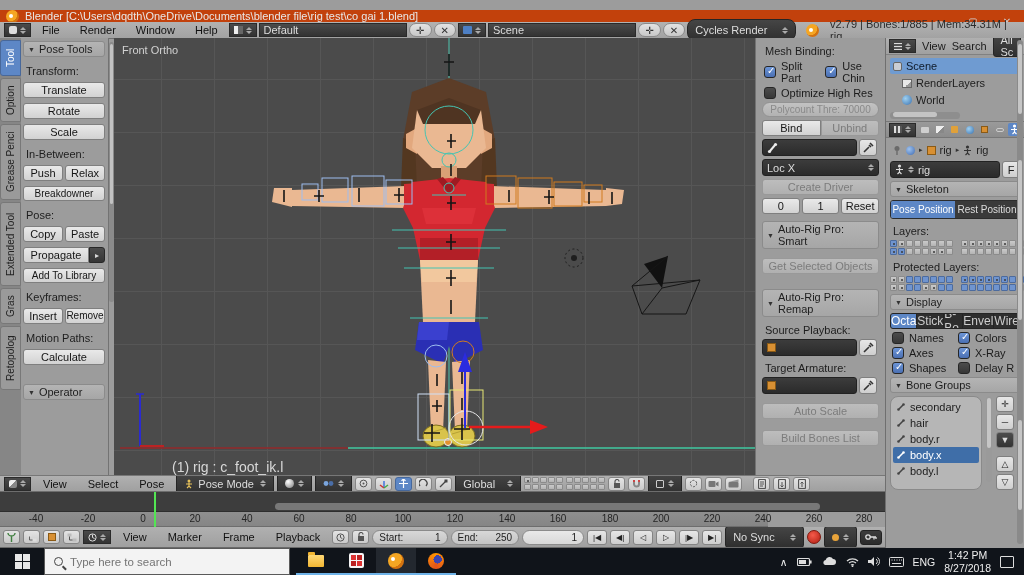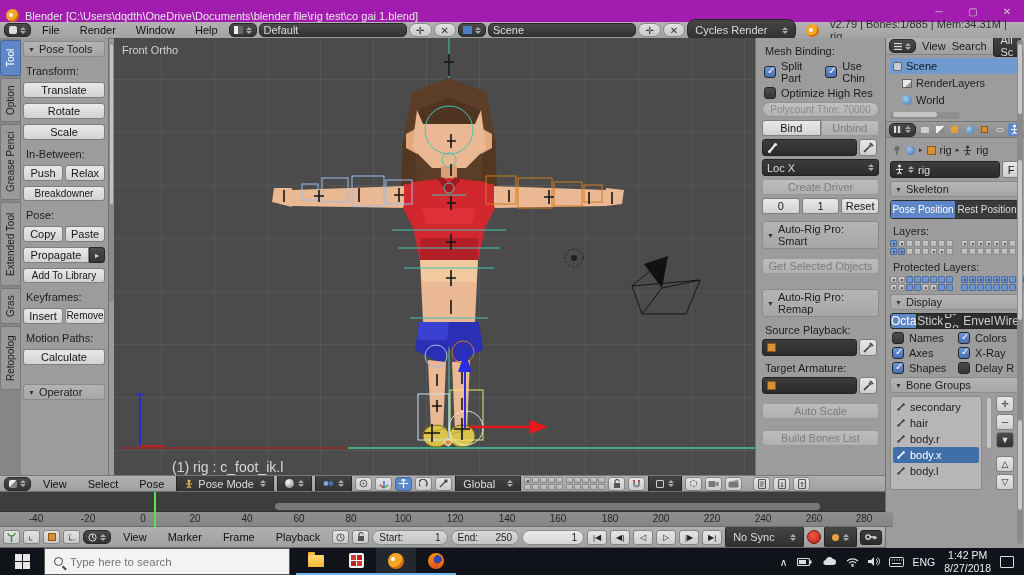--- a/index.html
+++ b/index.html
@@ -1,28 +1,28 @@
 <!DOCTYPE html>
 <html><head>
 <meta charset="utf-8">
 <style>
   *{box-sizing:border-box;margin:0;padding:0}
   html,body{width:1024px;height:575px;overflow:hidden}
   body{font-family:"Liberation Sans",sans-serif;font-size:11px;color:#1b1b1b;background:#9c9c9c;position:relative}
   .abs{position:absolute}
   
-  .titlebar{left:0;top:0;width:1024px;height:22px;background:#a21caf;color:#e8e8e8;display:flex;align-items:flex-end;padding-left:6px;font-size:11px}
+  .titlebar{left:0;top:10px;width:1024px;height:22px;background:#c2410c;color:#e8e8e8;display:flex;align-items:flex-start;padding-left:6px;font-size:11px}
   .blogo{width:13px;height:13px;border-radius:50%;background:radial-gradient(circle at 35% 35%,#f5a623 55%,#d47310 56%);position:relative;margin-right:6px}
   .blogo::after{content:"";position:absolute;left:3px;top:4px;width:4px;height:4px;border-radius:50%;background:#fff}
   .winbtns{margin-left:auto;display:flex;height:22px}
   .winbtn{width:34px;height:22px;display:flex;align-items:center;justify-content:center;color:#cfcfcf;font-size:10px}
   
   .infobar{left:0;top:22px;width:1024px;height:17px;background:linear-gradient(#b2b2b2,#a2a2a2);border-bottom:1px solid #6f6f6f;display:flex;align-items:center;gap:2px;padding:0 4px;font-size:11px}
   .menu{padding:0 9px;color:#111}
-  .ebox{background:linear-gradient(#4a4a4a,#333);border:1px solid #2a2a2a;border-radius:5px;height:14px;display:flex;align-items:center;gap:3px;padding:0 4px;color:#ddd}
+  .ebox{background:linear-gradient(#4a4a4a,#333);border:1px solid #2a2a2a;border-radius:0;height:14px;display:flex;align-items:center;gap:3px;padding:0 4px;color:#ddd}
   .dd{background:linear-gradient(#454545,#2f2f2f);border:1px solid #252525;border-radius:8px;height:22px;display:flex;align-items:center;gap:4px;padding:0 7px;color:#ddd}
   .ud{display:inline-flex;flex-direction:column;gap:1px;margin-left:auto}
   .ud i{width:0;height:0;border-left:3px solid transparent;border-right:3px solid transparent}
   .ud .u{border-bottom:3px solid #aaa}.ud .d{border-top:3px solid #aaa}
   .pill{background:linear-gradient(#e2e2e2,#c8c8c8);border:1px solid #8a8a8a;border-radius:8px;height:14px;padding:0 6px;display:flex;align-items:center;color:#333;font-size:10px}
   .stats{color:#2b2b2b;margin-left:8px;display:flex;align-items:center;gap:5px}
   
   .tabcol{left:0;top:38px;width:21px;height:437px;background:#868686;display:flex;flex-direction:column;gap:2px;padding-top:2px}
   .vtab{writing-mode:vertical-rl;transform:rotate(180deg);background:#9a9a9a;border:1px solid #787878;border-radius:0 3px 3px 0;color:#222;font-size:10px;display:flex;align-items:center;justify-content:center;padding:6px 1px}
   .vtab.sel{background:#5d87c6;color:#fff;border-color:#48689a}
@@ -70,38 +70,38 @@
   .seg span{flex:1;display:flex;align-items:center;justify-content:center;color:#cdcdcd;font-size:12px;border-right:1px solid #242424}
   .seg span:last-child{border-right:none}
   .seg span.sel{background:#5d87c6;color:#fff}
   .halfbtns{display:grid;grid-template-columns:1fr 1fr;gap:0;border-radius:3px;overflow:hidden;border:1px solid #2c2c2c}
   .halfbtns span{height:17px;display:flex;align-items:center;justify-content:center;font-size:10px}
   .lgrid{display:flex;gap:8px}
   .lblock{display:grid;grid-template-columns:repeat(8,7px);grid-auto-rows:7px;gap:1px;background:transparent}
   .lc{background:linear-gradient(#cacaca,#b4b4b4);border:1px solid #8b8b8b;border-radius:1px;position:relative}
   .lc.on{background:#6f94cf;border-color:#4c6b9e}
   .lc.dot::after{content:"";position:absolute;left:1.5px;top:1.5px;width:2.5px;height:2.5px;border-radius:50%;background:#3b3b3b}
-  .bglist{background:#b6b6b6;border:1px solid #8a8a8a;border-radius:3px;padding:2px;display:flex;flex-direction:column;gap:0;width:92px}
+  .bglist{background:#b6b6b6;border:1px solid #8a8a8a;border-radius:8px;padding:2px;display:flex;flex-direction:column;gap:0;width:92px}
   .bgrow{display:flex;align-items:center;gap:4px;height:16px;padding:0 3px;border-radius:2px;color:#1c1c1c}
   .bgrow.sel{background:#3f6ea8;color:#fff}
   .sidebtns{display:flex;flex-direction:column;gap:2px}
   .sbtn{width:18px;height:16px;background:linear-gradient(#e7e7e7,#cfcfcf);border:1px solid #7f7f7f;border-radius:3px;display:flex;align-items:center;justify-content:center;font-size:9px;color:#222}
   .sbtn.dark{background:linear-gradient(#4c4c4c,#333);color:#ddd}
   .vscroll{position:absolute;right:1px;top:2px;width:6px;height:504px;background:#8a8a8a;border-radius:3px}
   .vscroll i{position:absolute;left:1px;width:4px;background:#c6c6c6;border-radius:2px}
   
   .v3dheader{left:0;top:475px;width:885px;height:17px;background:linear-gradient(#b0b0b0,#a0a0a0);border-top:1px solid #777;border-bottom:1px solid #6d6d6d;display:flex;align-items:center;gap:3px;padding:0 4px;overflow:hidden}
   .mini{width:17px;height:14px;border-radius:3px;background:linear-gradient(#e4e4e4,#cacaca);border:1px solid #858585;display:flex;align-items:center;justify-content:center;font-size:9px;color:#333;flex:none}
   .mini.sel{background:#5d87c6;border-color:#46689c;color:#fff}
   .lgrid5{display:grid;grid-template-columns:repeat(5,7px);grid-auto-rows:6px;gap:1px}
   
   .tlcanvas{left:0;top:492px;width:885px;height:20px;background:#3d3d3d;border-bottom:1px solid #2e2e2e}
   .tlscroll{position:absolute;left:275px;top:11px;width:545px;height:7px;background:#787878;border-radius:4px}
   .framline{position:absolute;left:154px;top:0;width:2px;height:35px;background:#53e553;z-index:5}
-  .tlruler{left:0;top:512px;width:893px;height:15px;background:linear-gradient(#8f8f8f,#858585);border-bottom:1px solid #6d6d6d;color:#242424;font-size:10px}
+  .tlruler{left:0;top:512px;width:768px;height:15px;background:linear-gradient(#8f8f8f,#858585);border-bottom:1px solid #6d6d6d;color:#242424;font-size:10px}
   .tlruler span{position:absolute;top:1px;transform:translateX(-50%)}
   .tlheader{left:0;top:527px;width:885px;height:21px;background:linear-gradient(#b0b0b0,#a0a0a0);border-bottom:1px solid #6a6a6a;display:flex;align-items:center;gap:3px;padding:0 3px;overflow:hidden}
   .numfield{background:linear-gradient(#d8d8d8,#c4c4c4);border:1px solid #8b8b8b;border-radius:8px;height:15px;display:flex;align-items:center;padding:0 6px;gap:4px;color:#222;font-size:10px}
   .numfield .val{margin-left:auto}
   .pbtn{width:20px;height:15px;background:linear-gradient(#e6e6e6,#cecece);border:1px solid #848484;border-radius:3px;display:flex;align-items:center;justify-content:center;font-size:8px;color:#222;flex:none}
   .rec{width:14px;height:14px;border-radius:50%;background:radial-gradient(circle at 40% 35%,#f55a4a,#b01e12);border:1px solid #7e170d;flex:none}
   
   .taskbar{left:0;top:548px;width:1024px;height:27px;background:#10141a;display:flex;align-items:center;color:#fff}
   .startbtn{width:44px;height:27px;display:flex;align-items:center;justify-content:center}
   .winlogo{display:grid;grid-template-columns:7px 7px;grid-auto-rows:7px;gap:1px}

